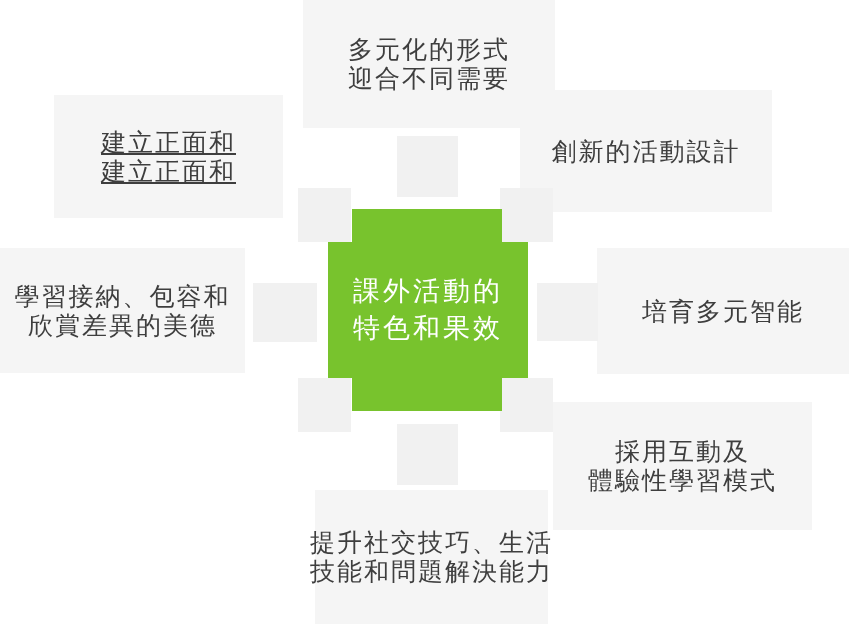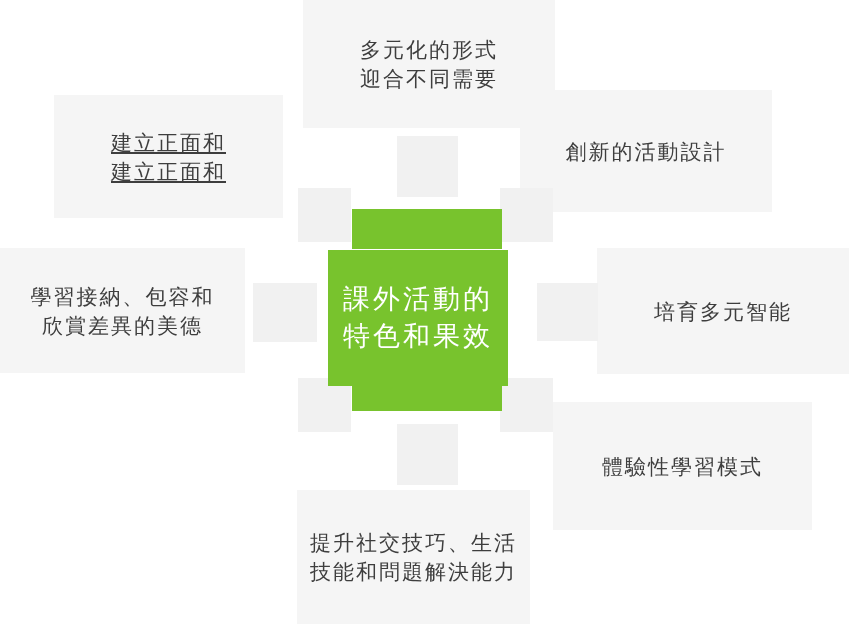--- a/index.html
+++ b/index.html
@@ -18,21 +18,21 @@
     overflow:hidden;
     font-family:"Liberation Sans","DejaVu Sans",sans-serif;
   }
   .node{
     position:absolute;
     background:var(--node-bg);
     color:var(--node-text);
     display:flex;flex-direction:column;
     align-items:center;justify-content:center;
     text-align:center;
-    font-size:21px;line-height:29px;letter-spacing:2px;
+    font-size:25px;line-height:29px;letter-spacing:2px;
     z-index:1;
   }
   .node span{display:block;white-space:nowrap;}
   .connector{
     position:absolute;
     background:var(--connector-bg);
     z-index:2;
   }
   .green-part{
     position:absolute;
@@ -47,32 +47,32 @@
     font-size:27px;line-height:37px;letter-spacing:3px;
   }
   
   .box-top          {left:303px;top:0;    width:252px;height:128px;}
   .box-upper-left   {left:54px; top:95px; width:229px;height:123px;text-decoration:underline;}
   .box-upper-right  {left:520px;top:90px; width:252px;height:122px;}
   .box-middle-left  {left:0;    top:248px;width:245px;height:125px;}
   .box-middle-right {left:597px;top:248px;width:252px;height:126px;}
   .box-lower-left   {left:50px; top:404px;width:258px;height:131px;}
   .box-lower-right  {left:553px;top:402px;width:259px;height:128px;}
-  .box-bottom       {left:297px;top:490px;width:233px;height:134px;}
+  .box-bottom       {left:315px;top:490px;width:233px;height:134px;}
   
   .conn-top        {left:397px;top:136px;width:61px;height:61px;}
   .conn-bottom     {left:397px;top:424px;width:61px;height:61px;}
   .conn-left       {left:253px;top:283px;width:64px;height:59px;}
   .conn-right      {left:537px;top:283px;width:61px;height:58px;}
   .conn-corner-tl  {left:298px;top:188px;width:53px;height:54px;}
   .conn-corner-tr  {left:500px;top:188px;width:53px;height:54px;}
   .conn-corner-bl  {left:298px;top:378px;width:53px;height:54px;}
   .conn-corner-br  {left:500px;top:378px;width:53px;height:54px;}
   
-  .green-main      {left:328px;top:250px;width:180px;height:136px;}
+  .green-main      {left:328px;top:242px;width:200px;height:136px;}
   .green-tab-top   {left:352px;top:209px;width:150px;height:40px;}
   .green-tab-bottom{left:352px;top:372px;width:150px;height:39px;}
 </style>
 </head>
 <body>
 
 <div class="canvas">
 
   <div class="connector conn-top"></div>
   <div class="connector conn-bottom"></div>
@@ -108,20 +108,21 @@
     <span>學習接納、包容和</span>
     <span>欣賞差異的美德</span>
   </div>
 
   <div class="node box-middle-right">
     <span>培育多元智能</span>
   </div>
 
 
   <div class="node box-lower-right">
+    <span>採用互動及</span>
     <span>體驗性學習模式</span>
   </div>
 
   <div class="node box-bottom">
     <span>提升社交技巧、生活</span>
     <span>技能和問題解決能力</span>
   </div>
 
 </div>
 

